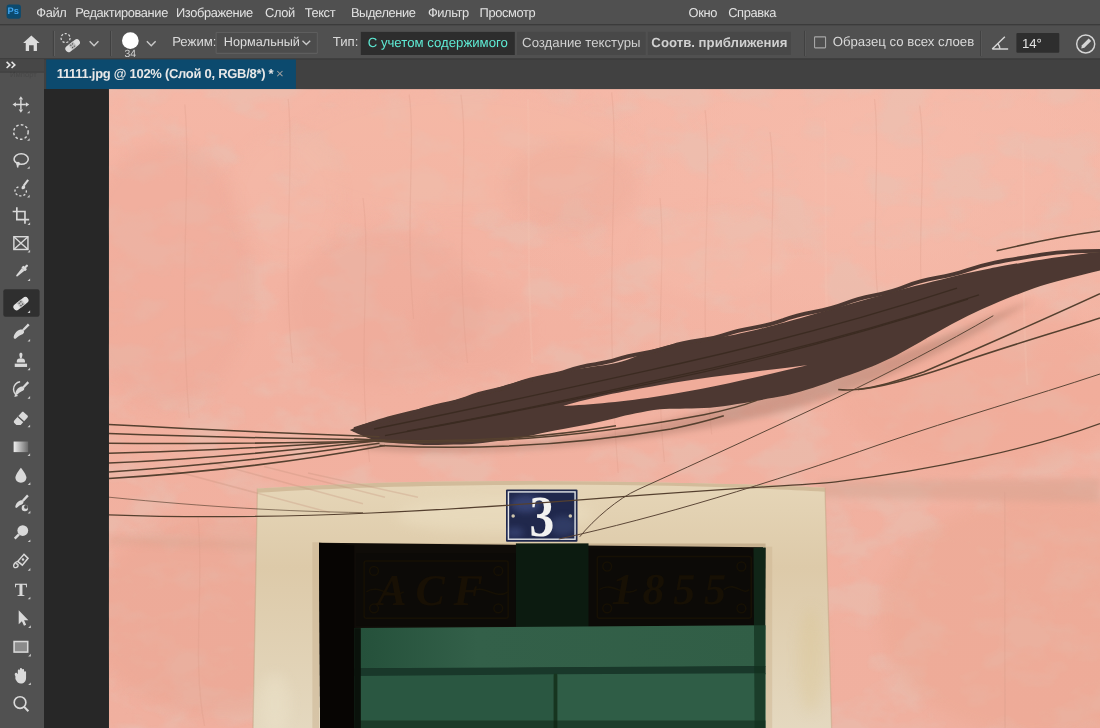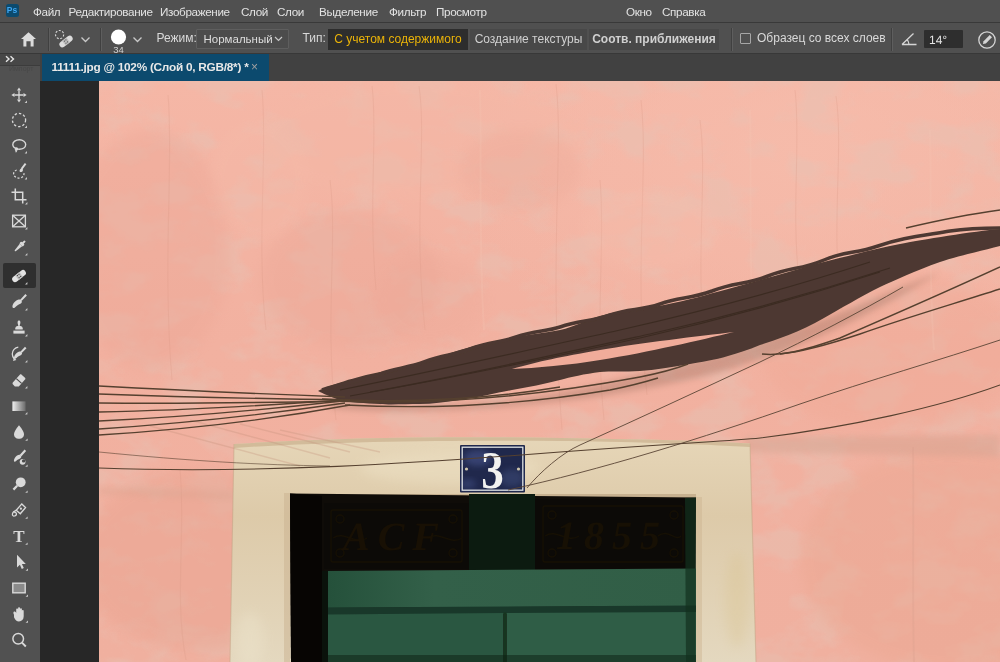--- a/index.html
+++ b/index.html
@@ -21,21 +21,21 @@
 </style>
 </head>
 <body>
 <div id="app">
   <div id="menubar">
     <div id="pslogo">Ps</div>
     <span class="mi" style="left:33px">Файл</span>
     <span class="mi" style="left:68.5px">Редактирование</span>
     <span class="mi" style="left:160px">Изображение</span>
     <span class="mi" style="left:241px">Слой</span>
-    <span class="mi" style="left:277px">Слои</span>
+    <span class="mi" style="left:277px">Текст</span>
     <span class="mi" style="left:319px">Выделение</span>
     <span class="mi" style="left:389px">Фильтр</span>
     <span class="mi" style="left:436px">Просмотр</span>
     <span class="mi" style="left:626px">Окно</span>
     <span class="mi" style="left:662px">Справка</span>
   </div>
   <div id="optionsbar">
     <svg class="ob" style="left:19px;top:7px" width="19" height="19" viewBox="0 0 19 19">
         <path d="M9.5 2.2 L17 9 H14.6 V16.4 H11.6 V11.2 H7.4 V16.4 H4.4 V9 H2 Z" fill="#dcdcdc"></path>
       </svg>
@@ -63,21 +63,21 @@
         <path d="M1.5 1.5 L5.5 5.5 L9.5 1.5" stroke="#c9c9c9" stroke-width="1.3" fill="none"></path>
       </svg>
     <div class="ob" style="left:156.5px;top:0;height:31px;line-height:31px;">Режим:</div>
     <div class="ob" style="left:195.5px;top:6px;width:91px;height:18px;background:#4c4c4c;border:1px solid #5e5e5e;border-radius:1px;">
       <span style="position:absolute;left:7px;top:0;height:18px;line-height:18px;font-size:11.5px;color:#dedede">Нормальный</span>
       <svg style="position:absolute;right:4px;top:6px" width="10" height="7">
           <path d="M1 1 L4.5 4.5 L8 1" stroke="#c9c9c9" stroke-width="1.2" fill="none"></path>
         </svg>
     </div>
     <div class="ob" style="left:302.5px;top:0;height:31px;line-height:31px;">Тип:</div>
-    <div class="btn" style="left:328px;width:140px;background:#2d2d2d;color:#eab308;">С учетом содержимого</div>
+    <div class="btn" style="left:328px;width:140px;background:#2d2d2d;color:#5eead4;">С учетом содержимого</div>
     <div class="btn" style="left:470px;width:117px;background:#484848;">Создание текстуры</div>
     <div class="btn" style="left:589px;width:130px;background:#484848;font-weight:bold;">Соотв. приближения</div>
     <div class="sep" style="left:731px"></div>
     <div class="ob" style="left:739.5px;top:10px;width:9px;height:9px;border:1px solid #a6a6a6;border-radius:1px;background:#505050"></div>
     <div class="ob" style="left:757px;top:0;height:31px;line-height:31px;">Образец со всех слоев</div>
     <div class="sep" style="left:891px"></div>
     <svg class="ob" style="left:901px;top:9px" width="17" height="14">
         <path d="M1 12.5 H15.5 M1 12.5 L12.5 1.5" stroke="#d5d5d5" stroke-width="1.3" fill="none"></path>
         <path d="M8 12.5 A 7.5 7.5 0 0 0 6 7.5" stroke="#d5d5d5" stroke-width="1.2" fill="none"></path>
       </svg>

